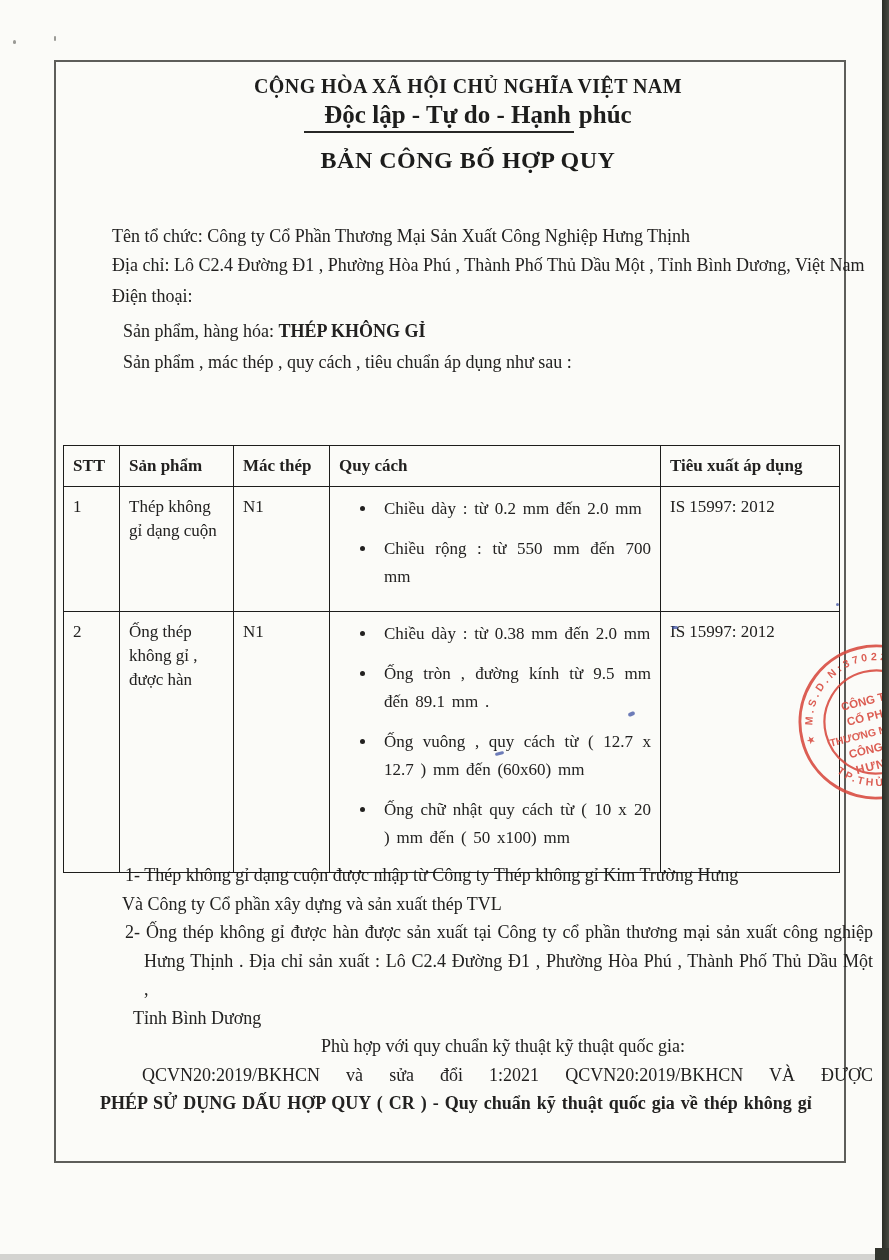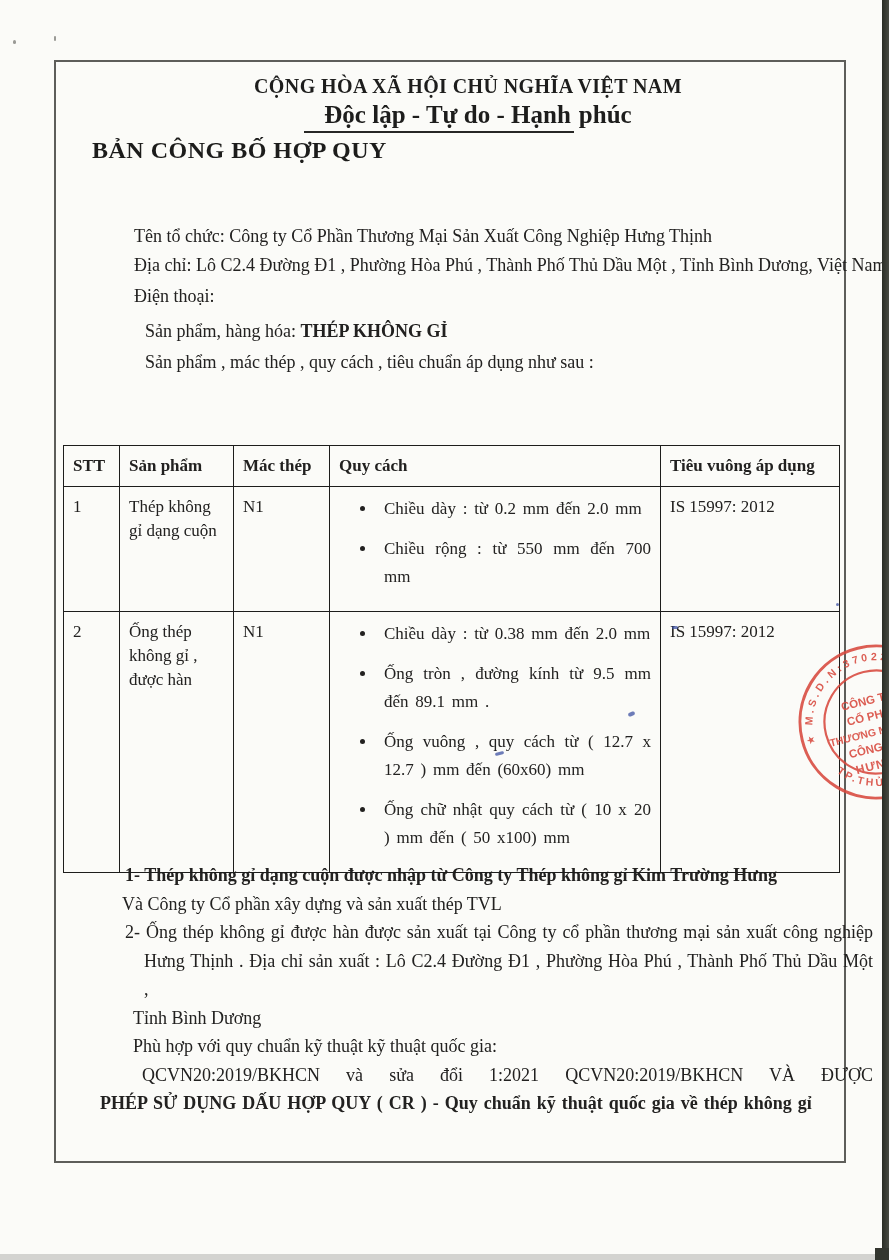--- a/index.html
+++ b/index.html
@@ -45,32 +45,32 @@
   .motto {
     left:0; right:0; top:39px; text-align:center;
     font-weight:bold; font-size:25px; color:#1d1d1c;
   }
   .motto .u {
     border-bottom:2.5px solid #272726;
     padding:0 3px 3px 20px;
   }
   .motto .tail { padding-left:5px; }
   .doc-title {
-    left:0; right:0; top:75px; 
+    left:0; right:0; top:85px; text-align:center;
     font-weight:bold; font-size:24px; letter-spacing:.5px; color:#1c1c1b;
   }
   .doc-num {
     left:0; right:0; top:124px; text-align:center;
     font-size:18px;
   }
 
   
   .info {
     left:20px; top:160px; width:756px;
-    font-size:18px; line-height:29px;margin-left:22px;
+    font-size:18px; line-height:29px;
   }
   .info .jus { text-align:justify; }
   .info .gap-s { margin-top:2px; }
   .info .gap-m { margin-top:6px; }
   .info .ind { padding-left:11px; }
   .bold { font-weight:bold; }
 
   
   .doc-table {
     position:absolute; left:7px; top:383px; width:776px;
@@ -94,28 +94,28 @@
   .specs-cell li {
     padding-left:7px; margin-bottom:12px;
     text-align:justify; word-spacing:2.5px; line-height:28px;
   }
 
   
   .notes {
     left:25px; top:799px; width:756px;
     font-size:18px; line-height:28.5px;
   }
-  .n1a { padding-left:8px;font-weight:bold; }
+  .n1a { padding-left:8px; }
   .n1b { padding-left:5px; }
   .n2 {
     padding-left:27px; text-indent:-19px;
     text-align:justify; word-spacing:1px;
   }
   .province { padding-left:16px; }
-  .conf-intro { padding-left:16px; }
+  .conf-intro { padding-left:16px;text-align:center; }
   .conf1 {
     margin-left:-17px; width:773px;
     text-indent:42px;
     text-align:justify; text-align-last:justify;
     word-spacing:2px;
   }
   .conf2 {
     margin-left:-17px; width:777px;
     word-spacing:1.5px;
     font-weight:bold;
@@ -166,21 +166,21 @@
         <col style="width:96px">
         <col style="width:331px">
         <col style="width:179px">
     </colgroup>
     <tbody>
         <tr>
       <th class="c-center">STT</th>
       <th>Sản phẩm</th>
       <th>Mác thép</th>
       <th>Quy cách</th>
-      <th>Tiêu vuông áp dụng</th>
+      <th>Tiêu xuất áp dụng</th>
     </tr>
     <tr class="row1">
       <td class="c-center">1</td>
       <td class="c-justify">Thép không gỉ dạng cuộn</td>
       <td class="c-center">N1</td>
       <td class="specs-cell">
         <ul>
           <li>Chiều dày : từ 0.2 mm đến 2.0 mm</li>
           <li>Chiều rộng : từ 550 mm đến 700 mm</li>
         </ul>

